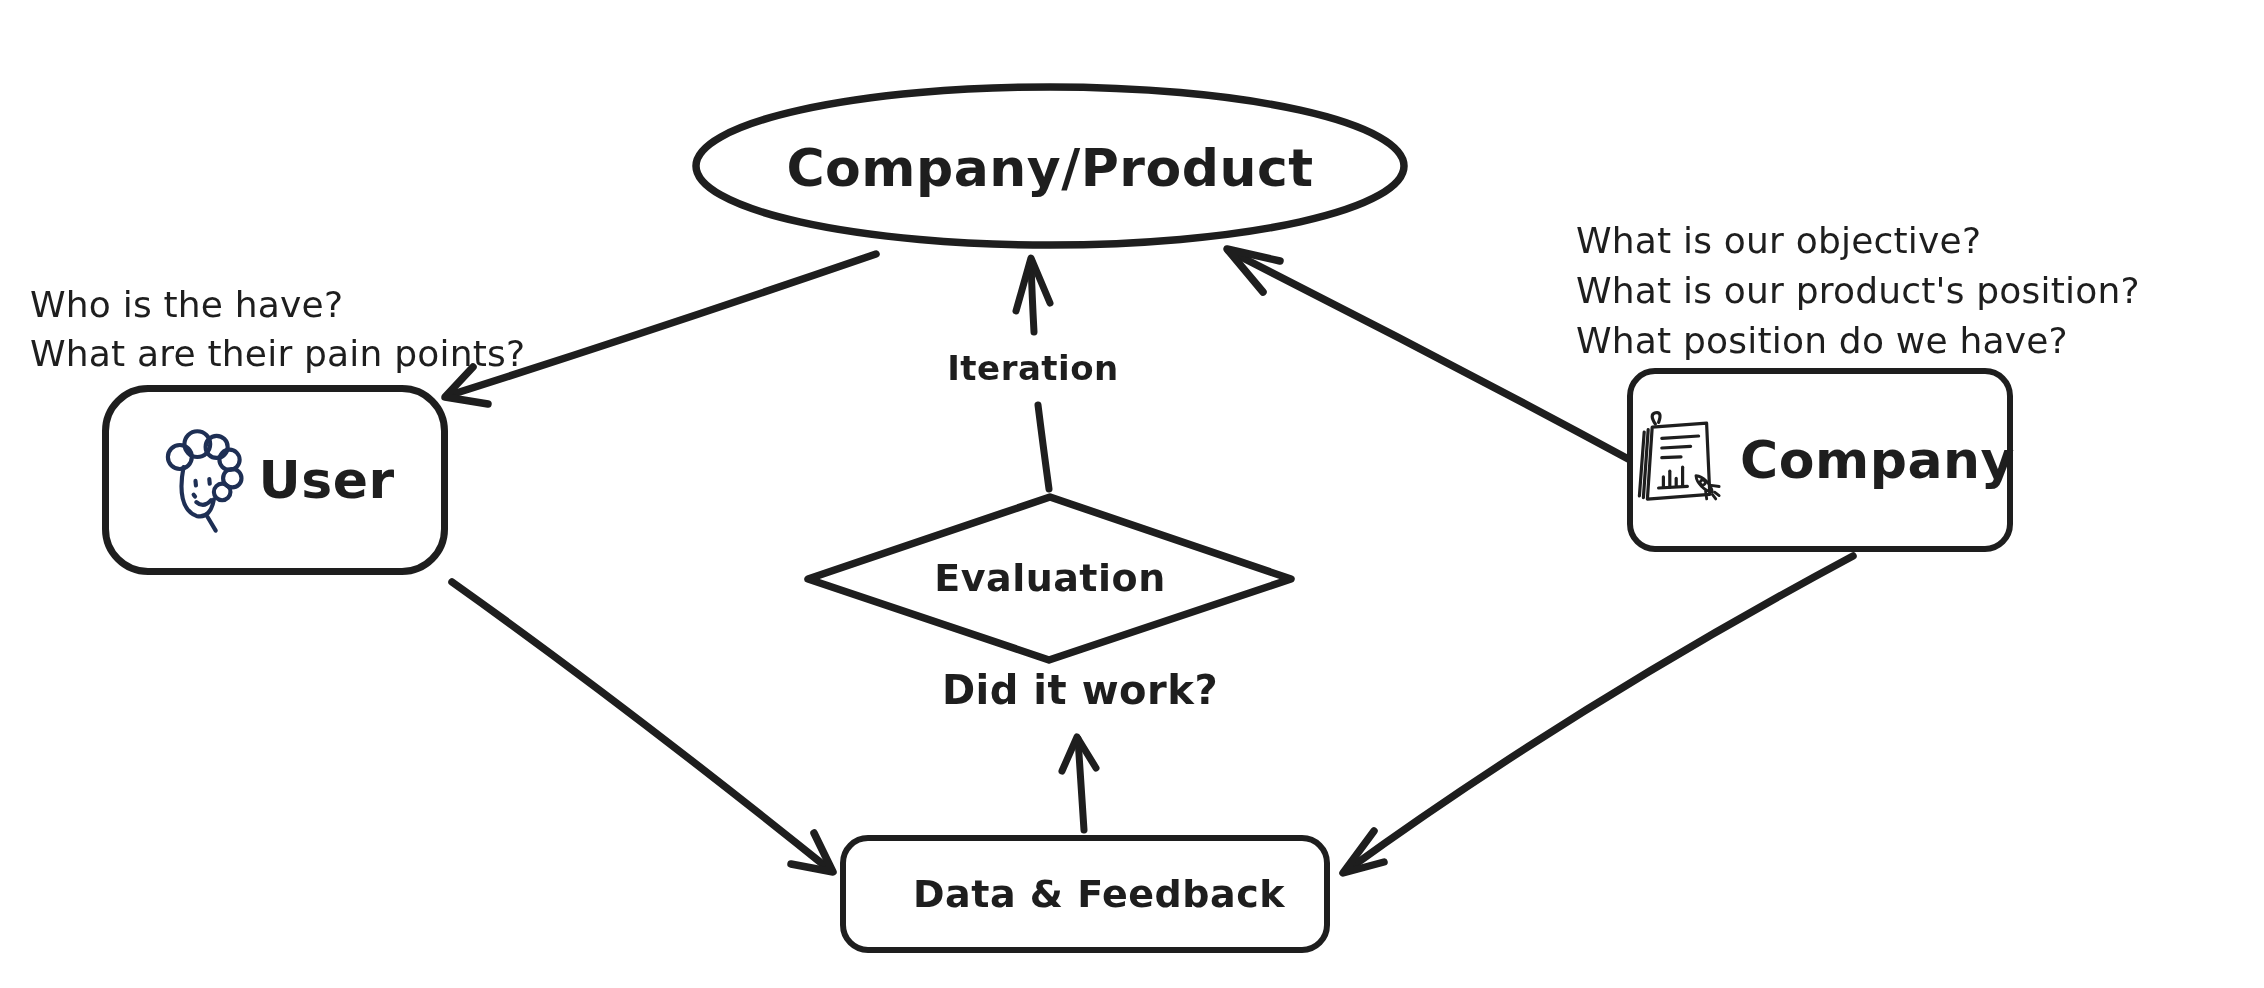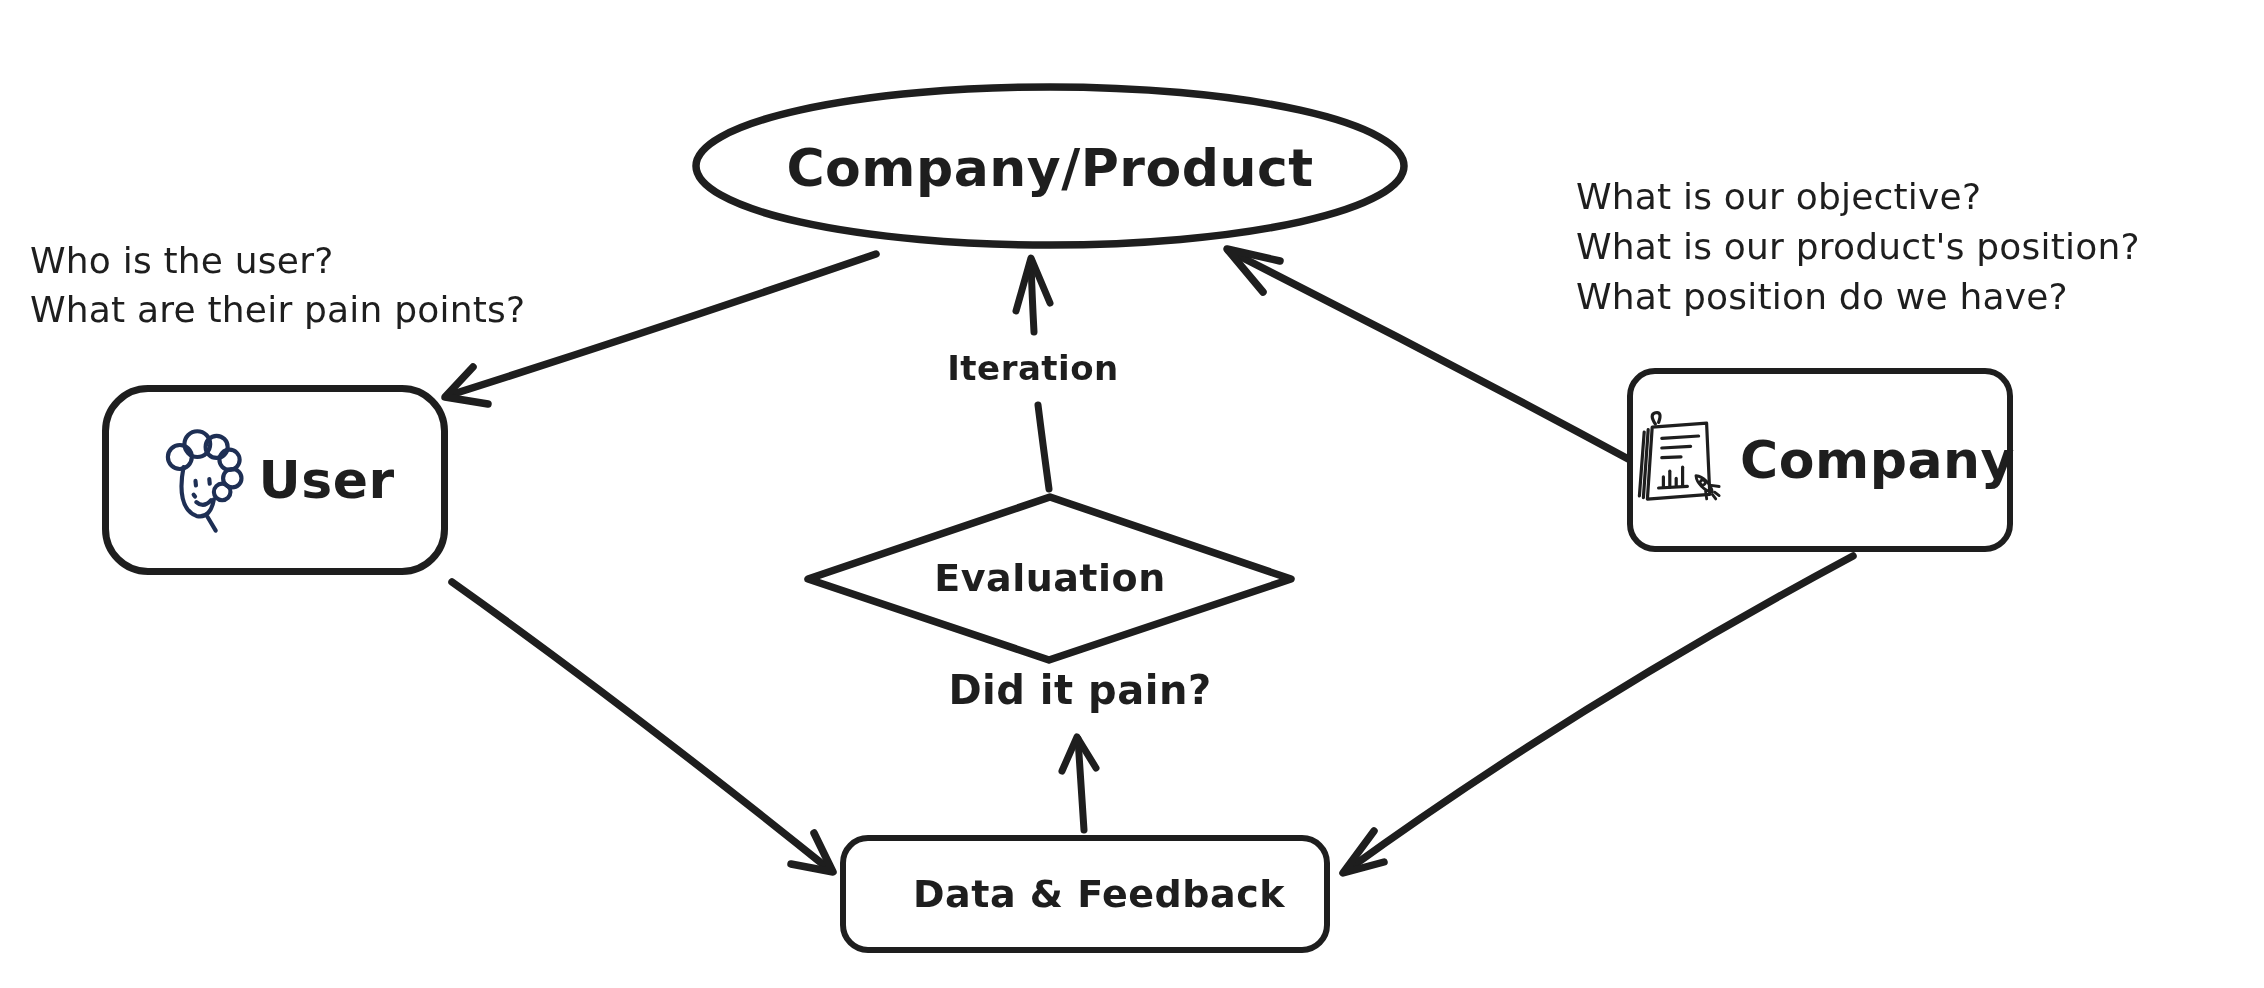--- a/index.html
+++ b/index.html
@@ -41,20 +41,21 @@
     white-space: nowrap;
     text-align: center;
   }
   .question-block {
     position: absolute;
     font-size: 36px;
     font-weight: 500;
     line-height: 49px;
     letter-spacing: 0.2px;
     white-space: nowrap;
+    margin-top: 44px;
   }
   .q-left  { left: 30px;   top: 236px; }
   .q-right { left: 1576px; top: 172px; line-height: 50px; }
   .solution-label  { left: 1050px; top: 168px; font-size: 52px; }
   .evaluation-label{ left: 1050px; top: 578px; font-size: 38px; }
   .didwork-label   { left: 1080px; top: 690px; font-size: 40px; }
   .iteration-label { left: 1033px; top: 368px; font-size: 34px; }
   .user-box    { left: 102px;  top: 385px; width: 346px; height: 190px; border-radius: 46px; border-width: 7px; }
   .company-box { left: 1627px; top: 368px; width: 386px; height: 184px; border-radius: 28px; border-width: 6px; }
   .data-box    { left: 840px;  top: 835px; width: 490px; height: 118px; border-radius: 28px; border-width: 6px; padding-left: 28px; }
@@ -162,26 +163,26 @@
   </div>
 
   <div class="node-box data-box">
     <span class="node-label">Data &amp; Feedback</span>
   </div>
 
   <div class="center-text solution-label">Company/Product</div>
 
   <div class="center-text evaluation-label">Evaluation</div>
 
-  <div class="center-text didwork-label">Did it pain?</div>
+  <div class="center-text didwork-label">Did it work?</div>
 
   <div class="center-text iteration-label">Iteration</div>
 
   <div class="question-block q-left">
-    <div>Who is the user?</div>
+    <div>Who is the have?</div>
     <div>What are their pain points?</div>
   </div>
 
   <div class="question-block q-right">
     <div>What is our objective?</div>
     <div>What is our product's position?</div>
     <div>What position do we have?</div>
   </div>
 
 </div>

